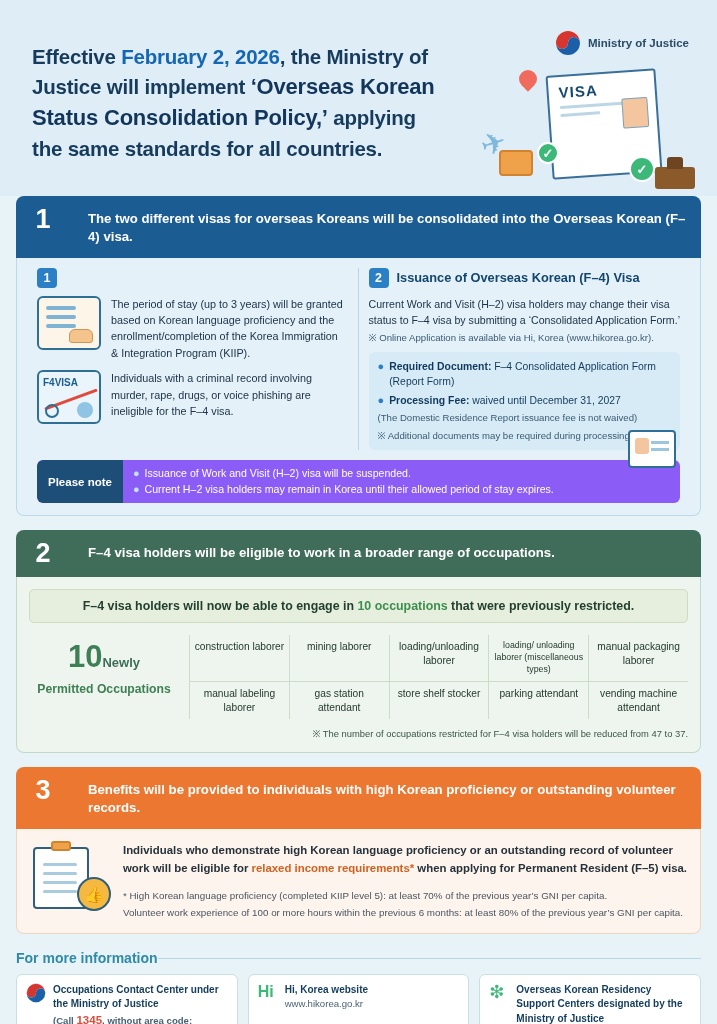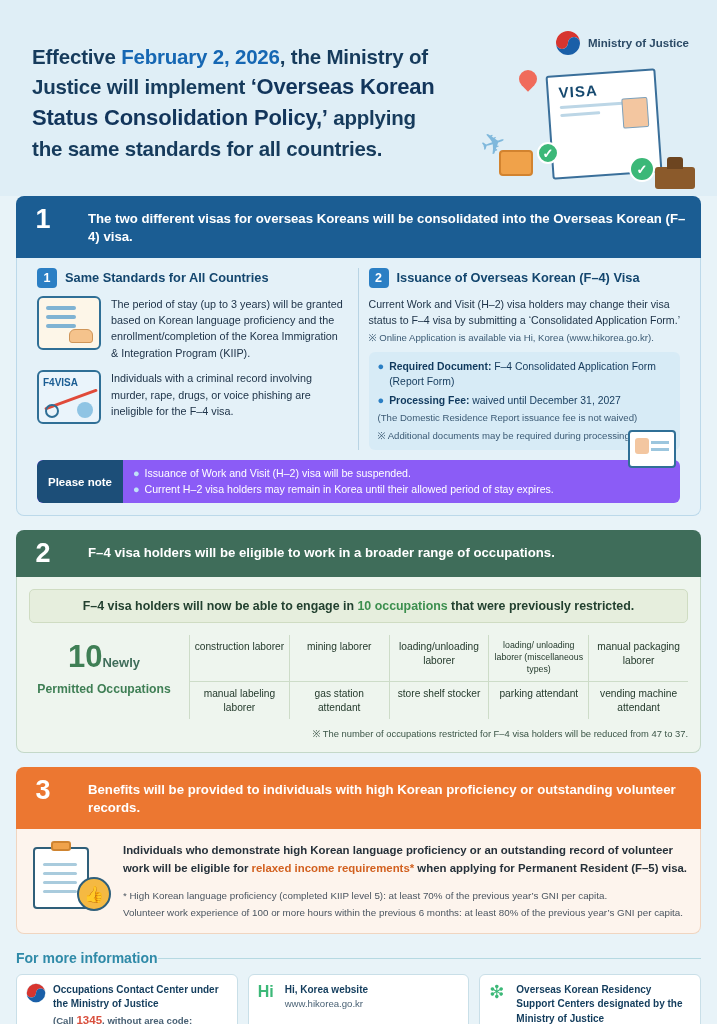--- a/index.html
+++ b/index.html
@@ -287,21 +287,20 @@
     <div class="sec-bar">
       <div class="sec-num">1</div>
       <div class="sec-title">The two different visas for overseas Koreans will be consolidated into the Overseas Korean (F–4) visa.</div>
     </div>
     <div class="sec1-body">
       <div class="two-col">
 
         <div class="col left">
           <div class="col-head">
             <span class="badge-sq">1</span>
-            <span class="col-head-txt">Same Standards for All Countries</span>
           </div>
           <div class="row-item">
             <span class="mini-ill ill-doc"></span>
             <span class="body-txt">The period of stay (up to 3 years) will be granted based on Korean language proficiency and the enrollment/completion of the Korea Immigration &amp; Integration Program (KIIP).</span>
           </div>
           <div class="row-item">
             <span class="mini-ill ill-f4">
               <span class="f4txt">F4VISA</span>
               <span class="slash"></span>
               <span class="mag"></span>

